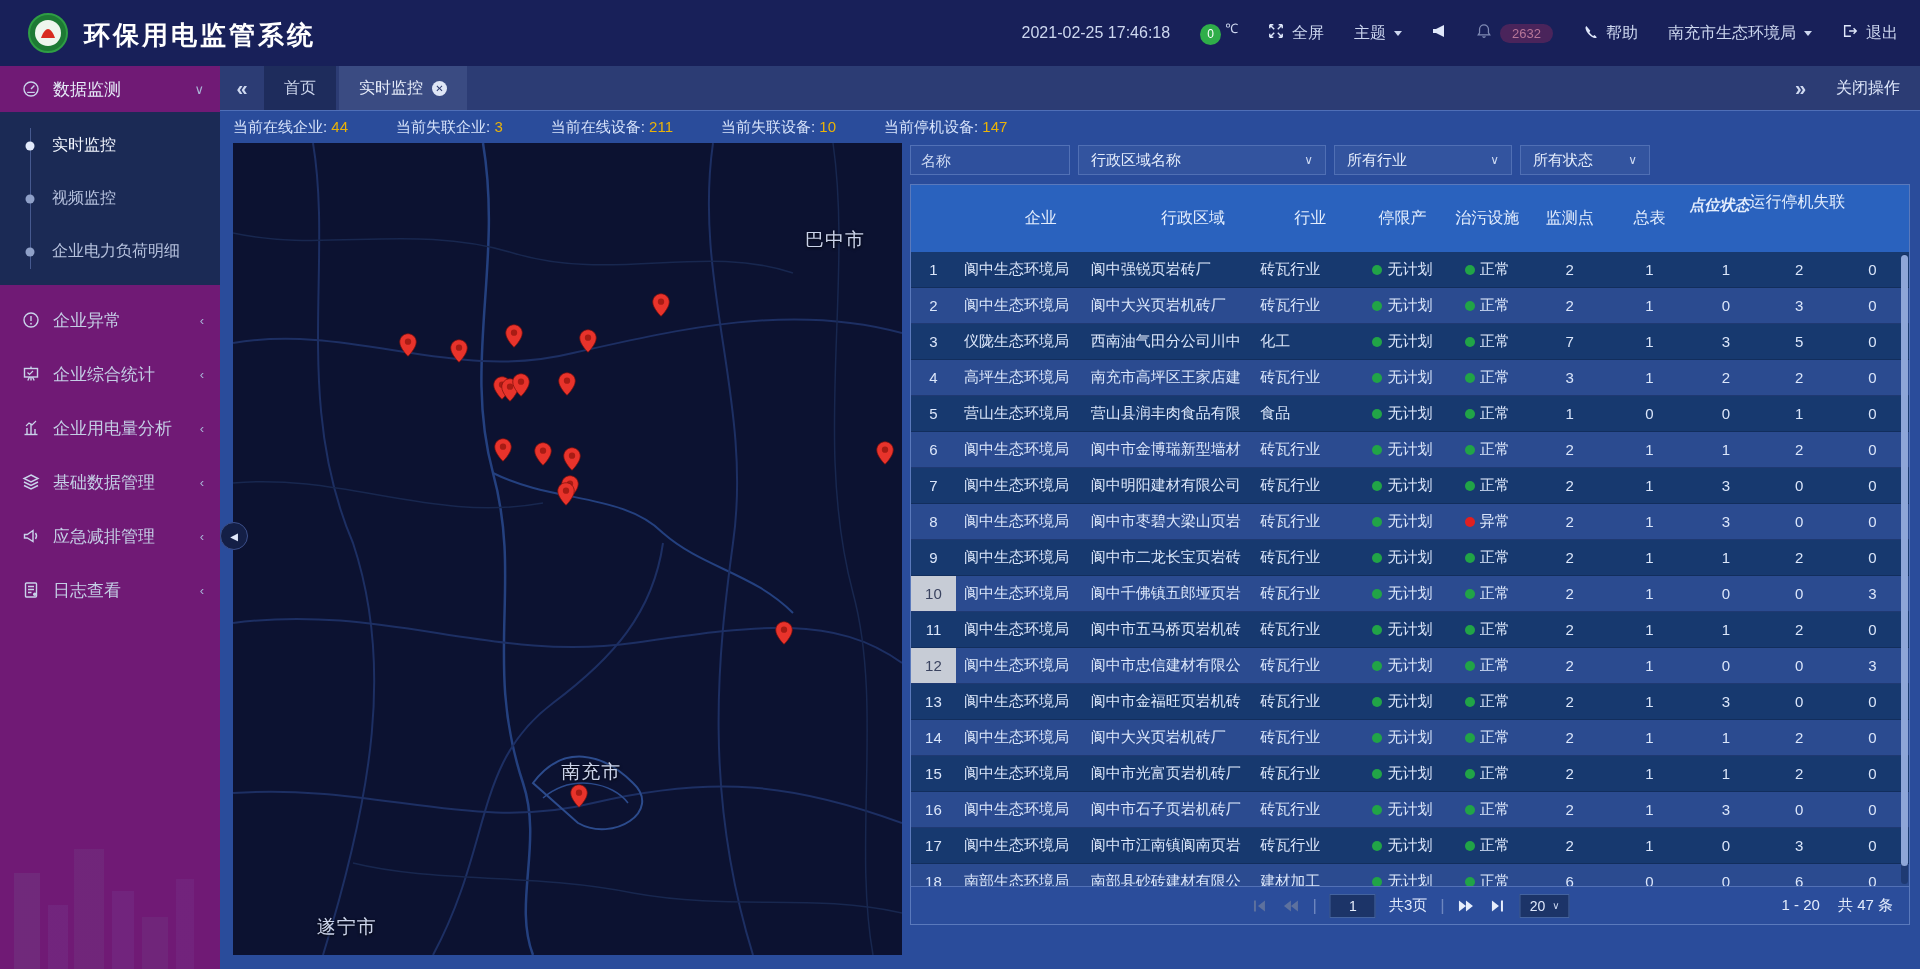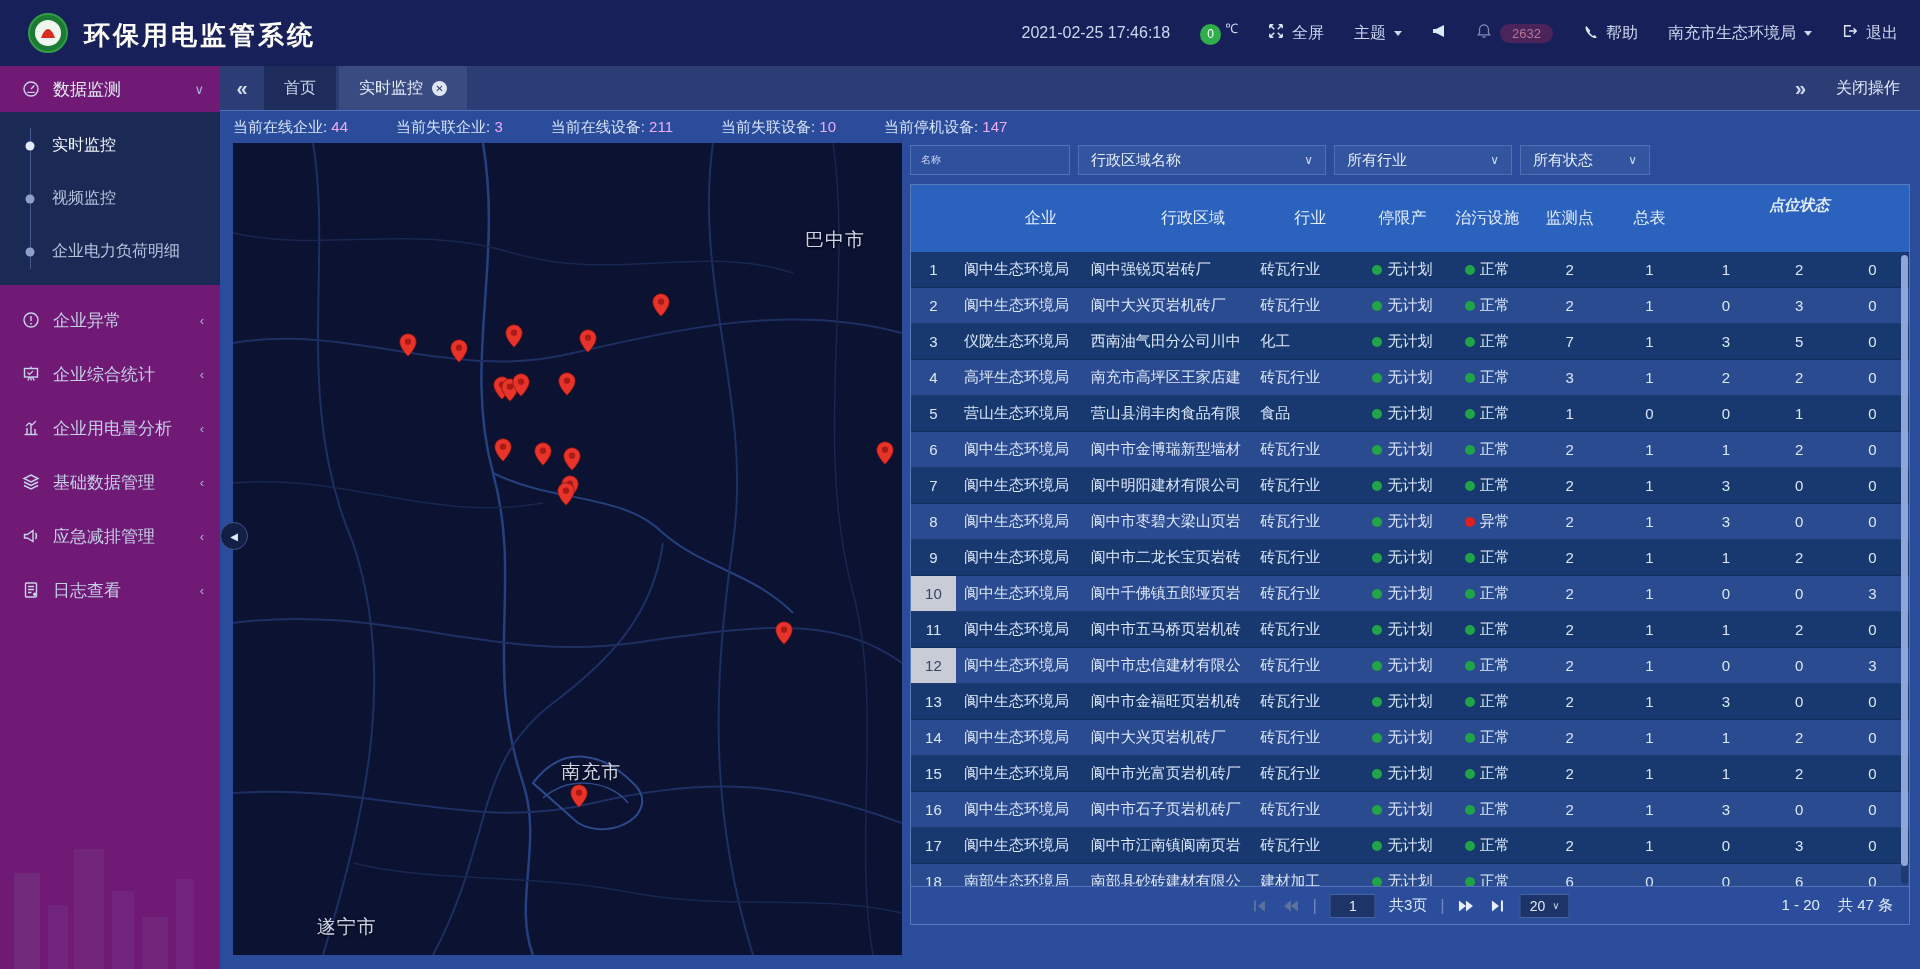--- a/index.html
+++ b/index.html
@@ -43,53 +43,53 @@
       linear-gradient(rgba(138,172,235,.12),rgba(138,172,235,.12)) 176px 100%/18px 90px no-repeat;}
   
   .tabbar{position:absolute;top:66px;left:220px;right:0;height:44px;background:#2c3c74;display:flex;align-items:stretch;z-index:10;}
   .tab-nav{width:44px;display:flex;align-items:center;justify-content:center;color:#cfd9f0;font-size:20px;font-weight:bold;cursor:pointer;}
   .tab{padding:0 20px;display:flex;align-items:center;gap:9px;font-size:16px;color:#ccd5ec;background:#1e2c5c;margin-right:3px;cursor:pointer;}
   .tab.active{background:#3a4b82;color:#e8eefb;}
   .tab-close{width:15px;height:15px;border-radius:50%;background:#dfe6f5;color:#2c3a6e;font-size:10px;line-height:15px;display:flex;align-items:center;justify-content:center;}
   .tabbar-right{margin-left:auto;display:flex;align-items:center;gap:30px;padding-right:20px;color:#dfe7fa;font-size:16px;}
   
   .statsbar{position:absolute;top:110px;left:220px;right:0;height:33px;border-top:1px solid rgba(110,140,205,.55);display:flex;align-items:center;gap:48px;padding-left:13px;font-size:15px;color:#d6e2fa;z-index:5;}
-  .stat-item .s-value{color:#f0abfc;}
+  .stat-item .s-value{color:#eab308;}
   
   .content{position:absolute;top:143px;left:220px;right:0;bottom:0;}
   
   .map-panel{position:absolute;left:13px;top:0;width:669px;height:812px;background:#0c1231;}
   .map-roads{position:absolute;inset:0;}
   .pin{position:absolute;width:18px;height:24px;transform:translate(-50%,-100%);cursor:pointer;}
   .pin svg{display:block;}
   .map-city{position:absolute;transform:translate(-50%,-50%);font-size:19px;color:#ccd4ea;text-shadow:0 1px 3px rgba(0,0,0,.85);letter-spacing:1px;}
   .collapse-btn{position:absolute;left:-13px;top:379px;width:26px;height:26px;border-radius:50%;background:#141f46;border:1px solid #3c4f8a;color:#e2eafc;display:flex;align-items:center;justify-content:center;font-size:10px;cursor:pointer;z-index:6;}
   
   .right-panel{position:absolute;left:690px;right:10px;top:0;height:782px;}
   .filters{position:absolute;top:2px;left:0;height:30px;display:flex;gap:8px;}
   .f-input{width:160px;height:30px;box-sizing:border-box;}
-  .f-input input{width:100%;height:100%;box-sizing:border-box;background:#2f509d;border:1px solid rgba(150,175,230,.35);color:#e4ecfb;padding:0 10px;font-size:10px;outline:none;font-family:Liberation Mono, monospace;}
+  .f-input input{width:100%;height:100%;box-sizing:border-box;background:#2f509d;border:1px solid rgba(150,175,230,.35);color:#e4ecfb;padding:0 10px;font-size:15px;outline:none;font-family:Liberation Sans, sans-serif;}
   .f-input input::placeholder{color:#cdd9f2;opacity:1;}
   .f-select{display:flex;align-items:center;box-sizing:border-box;padding:0 12px;background:#33549f;border:1px solid rgba(150,175,230,.3);color:#e4ecfb;font-size:15px;cursor:pointer;height:30px;}
   .f-select .chev{margin-left:auto;font-size:12px;color:#cdd9f2;}
   .w-region{width:248px;}.w-industry{width:178px;}.w-status{width:130px;}
   
   .table-wrap{position:absolute;top:41px;left:0;right:0;bottom:0;border:1px solid rgba(130,158,215,.55);display:flex;flex-direction:column;box-sizing:border-box;}
   .thead{height:67px;flex:0 0 auto;background:#2a62be;display:flex;color:#e3edfd;font-size:16px;}
   .cell{box-sizing:border-box;}
   .th{display:flex;align-items:center;justify-content:center;}
   .cell-num{width:4.5%;display:flex;align-items:center;justify-content:center;height:100%;}
   .cell-region{width:13.5%;padding-left:8px;}
   .cell-company{width:17%;white-space:nowrap;overflow:hidden;}
   .cell-industry{width:10%;}
   .cell-limit,.cell-fac{width:8.5%;display:flex;align-items:center;justify-content:center;gap:5px;}
   .cell-mon,.cell-meter{width:8%;text-align:center;}
   .cell-run,.cell-stop,.cell-lost{width:7.3333%;text-align:center;}
   .th.cell-region,.th.cell-company,.th.cell-industry{padding-left:0;justify-content:center;}
-  .th-group{width:22%;display:flex;flex-direction:column;box-sizing:border-box;}
+  .th-group{width:22%;display:flex;flex-direction:row;box-sizing:border-box;}
   .g-label{height:30px;display:flex;align-items:flex-end;justify-content:center;font-style:italic;font-weight:bold;font-size:15px;}
   .g-sub{height:34px;display:flex;align-items:center;}
   .g-sub span{width:33.333%;text-align:center;}
   .tbody{flex:1 1 auto;overflow:hidden;position:relative;background:#17396f;}
   .trow{height:36px;display:flex;align-items:center;font-size:15px;color:#dbe6fa;border-bottom:1px solid rgba(10,25,60,.35);box-sizing:border-box;cursor:pointer;}
   .trow.odd{background:#17396f;}
   .trow.even{background:#2b4b90;}
   .badge{background:#c7ccd6;color:#3a4360;width:100%;height:100%;display:flex;align-items:center;justify-content:center;}
   .dot{width:10px;height:10px;border-radius:50%;flex:0 0 auto;}
   .dot.green{background:#21a447;}
@@ -454,20 +454,25 @@
         <div class="th cell cell-num"></div>
         <div class="th cell cell-company">企业</div>
         <div class="th cell cell-region">行政区域</div>
         <div class="th cell cell-industry">行业</div>
         <div class="th cell cell-limit">停限产</div>
         <div class="th cell cell-fac">治污设施</div>
         <div class="th cell cell-mon" style="display:flex;align-items:center;justify-content:center;">监测点</div>
         <div class="th cell cell-meter" style="display:flex;align-items:center;justify-content:center;">总表</div>
         <div class="th-group">
           <div class="g-label">点位状态</div>
+          <div class="g-sub">
+            <span>运行</span>
+            <span>停机</span>
+            <span>失联</span>
+          </div>
         </div>
       </div>
       <div class="tbody" id="table-body">
         <div class="trow odd">
             <div class="cell cell-num">1</div>
             <div class="cell cell-region">阆中生态环境局</div>
             <div class="cell cell-company">阆中强锐页岩砖厂</div>
             <div class="cell cell-industry">砖瓦行业</div>
             <div class="cell cell-limit">
               <span class="dot green"></span>

